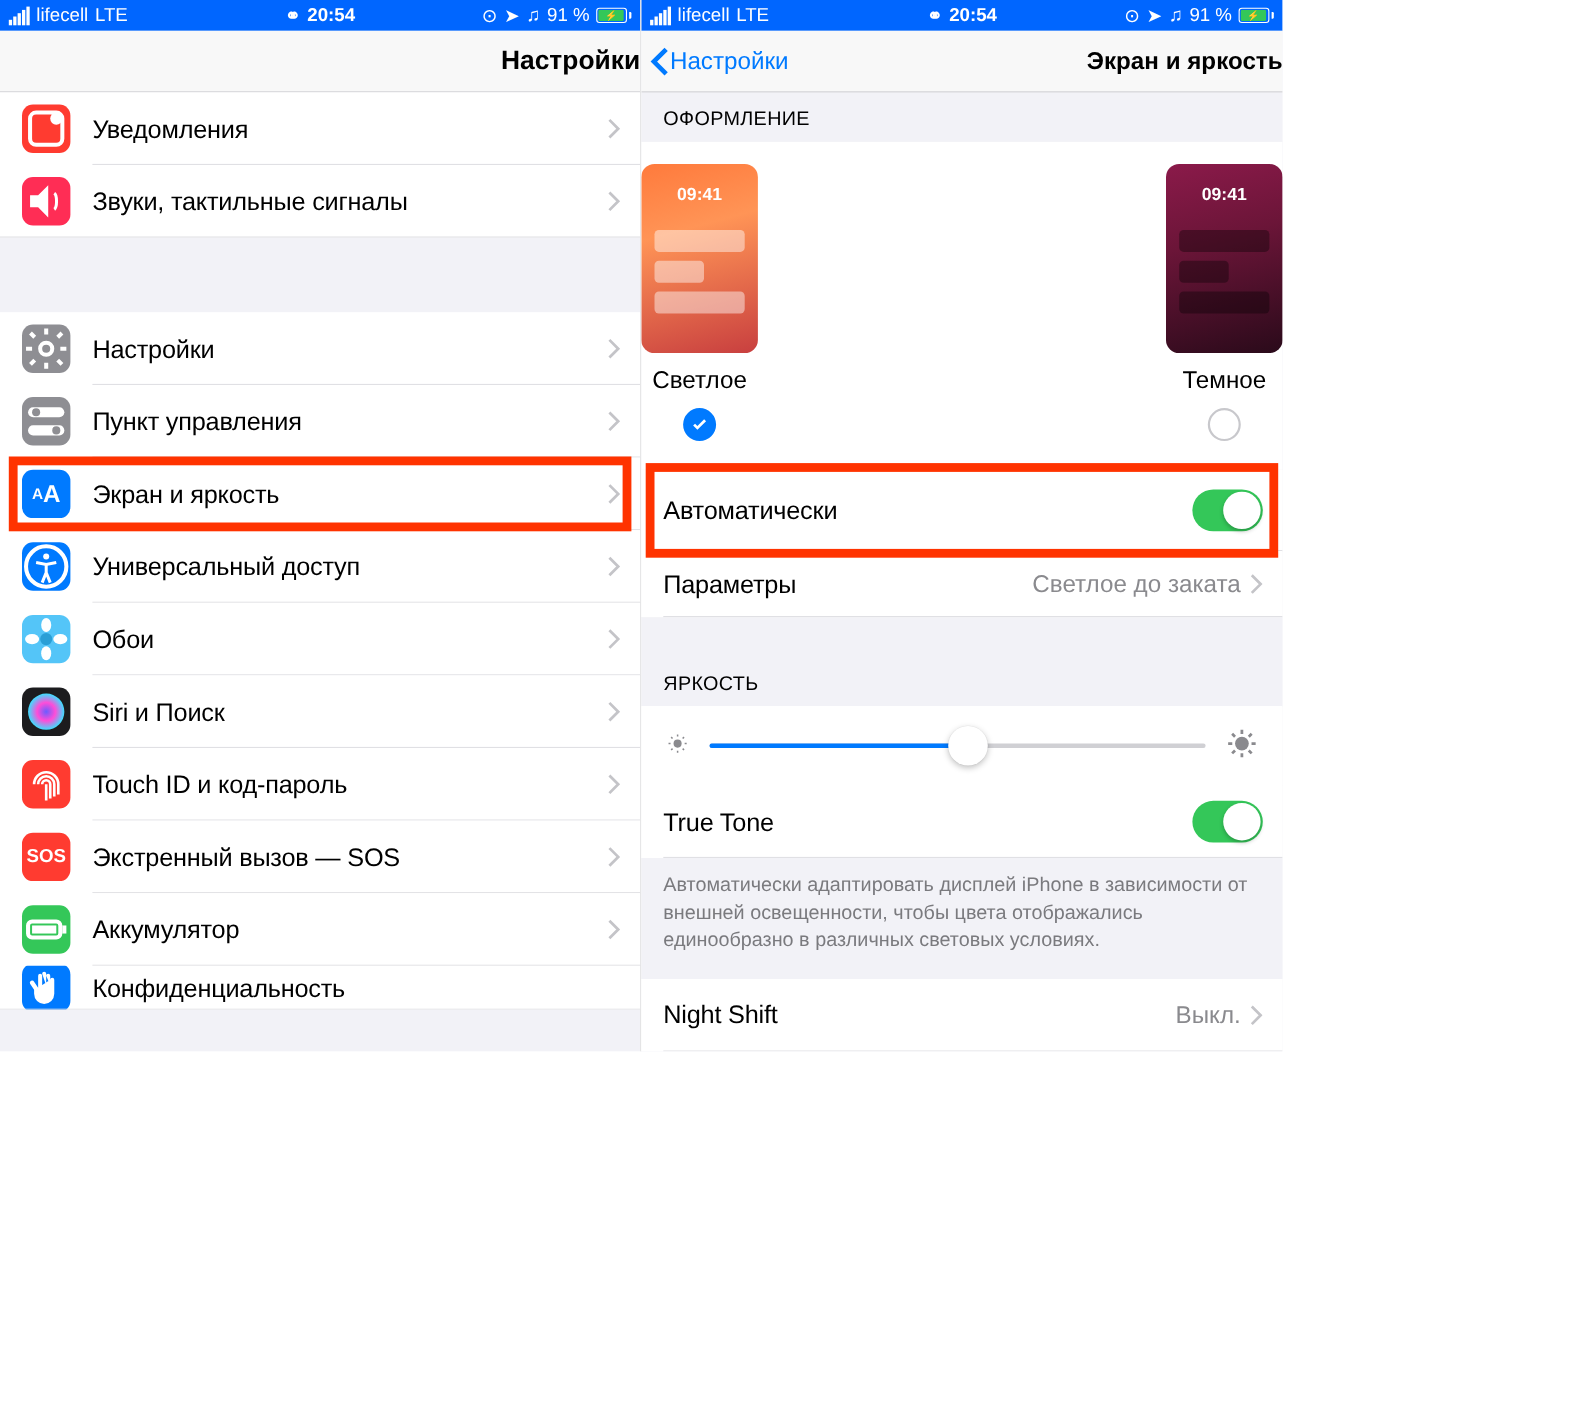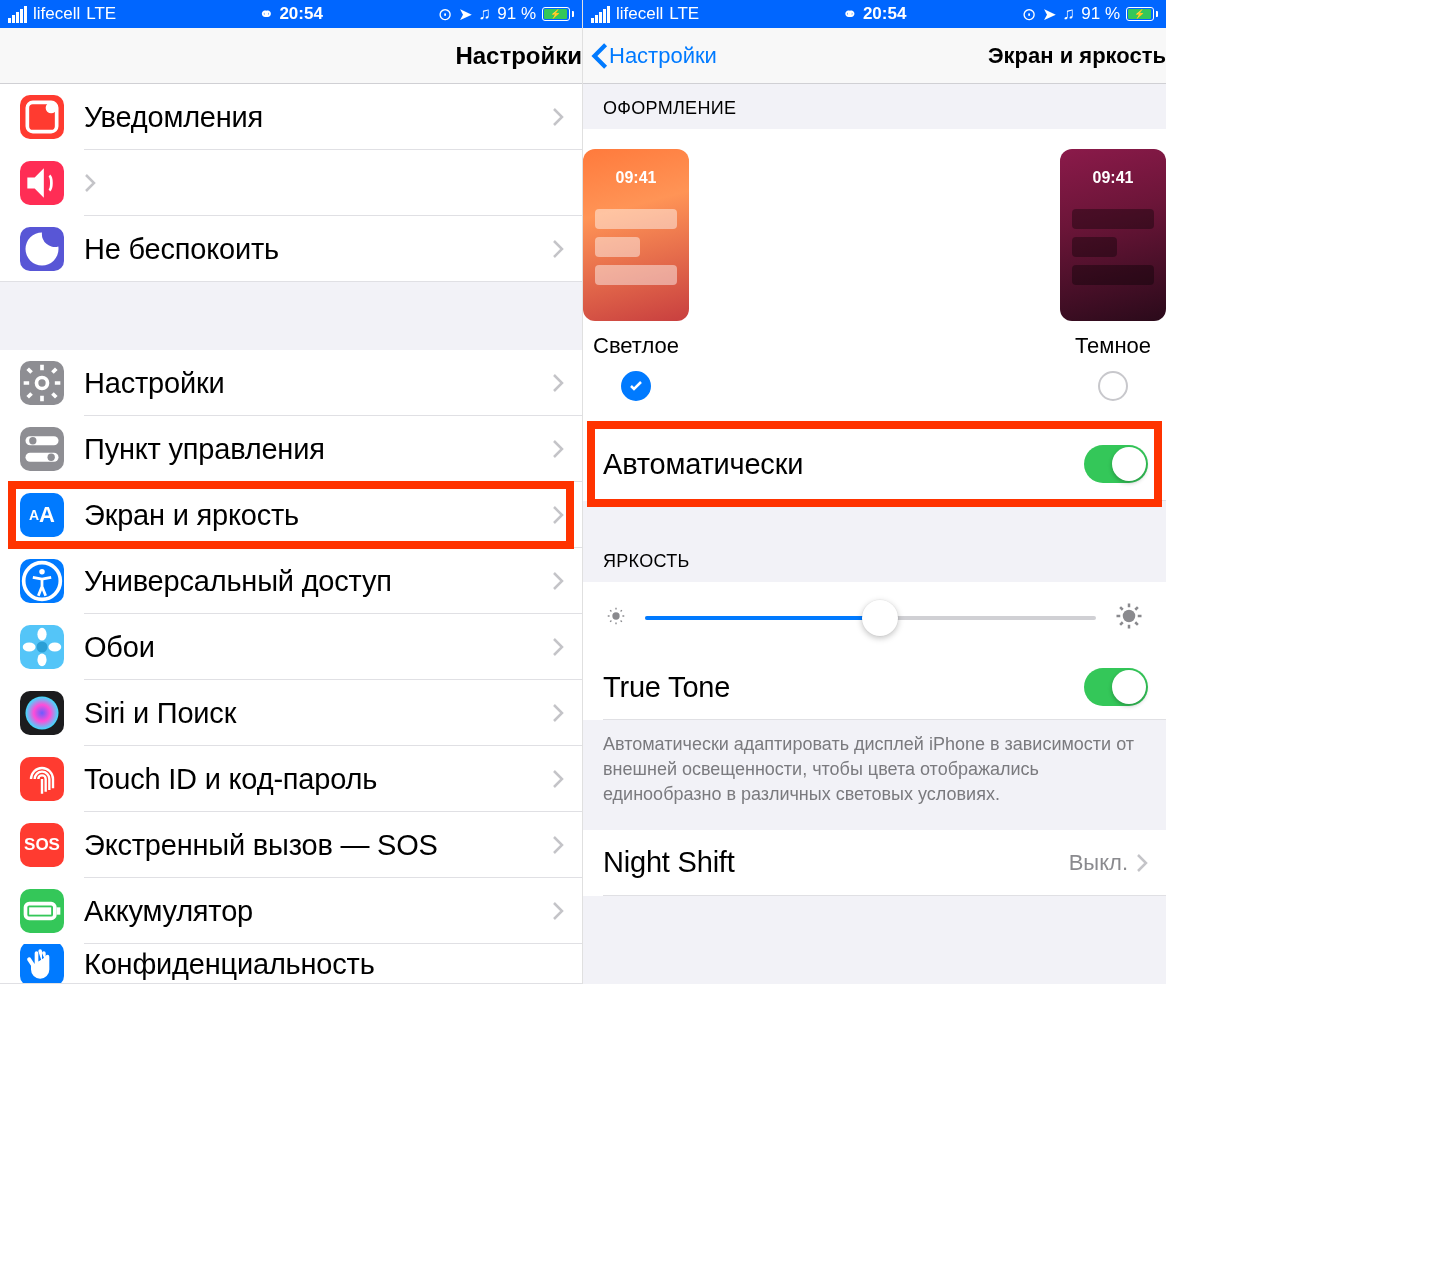--- a/index.html
+++ b/index.html
@@ -28,21 +28,21 @@
 .nav.sub .nav-title { font-size:22px; }
 
 
 .group { background:#fff; }
 .group + .group, .spacer + .group { margin-top:32px; }
 .spacer { height:36px; background:#f2f2f7; }
 .row { height:66px; display:flex; align-items:center; padding:0 18px 0 20px; position:relative; background:#fff; }
 .row::after { content:""; position:absolute; left:84px; right:0; bottom:0; height:1px; background:#e0e0e4; }
 .row:last-child::after { left:0; }
 .row-icon { width:44px; height:44px; border-radius:10px; margin-right:20px; display:flex; align-items:center; justify-content:center; flex-shrink:0; }
-.row-label { flex:1; font-size:29px; color:#000; font-weight:400; letter-spacing:-0.2px; }
+.row-label { flex:1; font-size:23px; color:#000; font-weight:400; letter-spacing:-0.2px; }
 .row-val { font-size:22px; color:#8a8a8e; margin-right:8px; }
 .chev { color:#c4c4c8; }
 .chev svg { width:12px; height:20px; display:block; }
 
 
 .hl-box { position:absolute; border:8px solid #ff3300; pointer-events:none; z-index:10; }
 
 
 .sect-header { font-size:18px; color:#000000; padding:14px 20px 10px; letter-spacing:0.3px; }
 .appearance { background:#fff; padding:20px 0 26px; display:flex; justify-content:space-between; }
@@ -139,33 +139,21 @@
             </svg>
           </span>
     </div>
     <div class="row">
       <div class="row-icon ic-sound">
             <svg viewBox="0 0 24 24" fill="#fff">
               <path d="M4 9v6h4l5 5V4L8 9H4z"></path>
               <path d="M16 8c1.5 1 1.5 7 0 8" stroke="#fff" fill="none" stroke-width="1.5"></path>
             </svg>
           </div>
-      <span class="chev">
-            <svg viewBox="0 0 12 20" fill="none" stroke="currentColor" stroke-width="2.5">
-              <path d="M2 2l8 8-8 8"></path>
-            </svg>
-          </span>
-    </div>
-    <div class="row">
-      <div class="row-icon ic-dnd">
-            <svg viewBox="0 0 24 24" fill="#fff">
-              <path d="M12 3a9 9 0 1 0 9 9c0-.5 0-1-.1-1.4A7 7 0 0 1 12 3z"></path>
-            </svg>
-          </div>
-      <div class="row-label">Не беспокоить</div>
+      <div class="row-label">Звуки, тактильные сигналы</div>
       <span class="chev">
             <svg viewBox="0 0 12 20" fill="none" stroke="currentColor" stroke-width="2.5">
               <path d="M2 2l8 8-8 8"></path>
             </svg>
           </span>
     </div>
   </div>
 
   <div class="spacer"></div>
 
@@ -392,20 +380,31 @@
   <div style="position:relative;">
     <div class="group">
       <div class="row no-icon" style="height:74px;">
         <div class="row-label">Автоматически</div>
         <div class="toggle">
               <div class="knob"></div>
             </div>
       </div>
     </div>
     <div class="hl-box" style="left:4px;right:4px;top:-6px;height:86px;"></div>
+    <div class="group" style="margin-top:0;">
+      <div class="row no-icon" style="height:60px;">
+        <div class="row-label">Параметры</div>
+        <div class="row-val">Светлое до заката</div>
+        <span class="chev">
+              <svg viewBox="0 0 12 20" fill="none" stroke="currentColor" stroke-width="2.5">
+                <path d="M2 2l8 8-8 8"></path>
+              </svg>
+            </span>
+      </div>
+    </div>
   </div>
 
   <div class="sect-header" style="padding-top:50px;">ЯРКОСТЬ</div>
 
   <div class="group">
     <div class="slider-row">
       <span class="sun-sm"><svg viewBox="0 0 24 24" fill="currentColor">
               <circle cx="12" cy="12" r="4"></circle>
               <g stroke="currentColor" stroke-width="1.5">
                 <path d="M12 3v2M12 19v2M3 12h2M19 12h2M5.6 5.6l1.4 1.4M17 17l1.4 1.4M5.6 18.4 7 17M17 7l1.4-1.4"></path>

